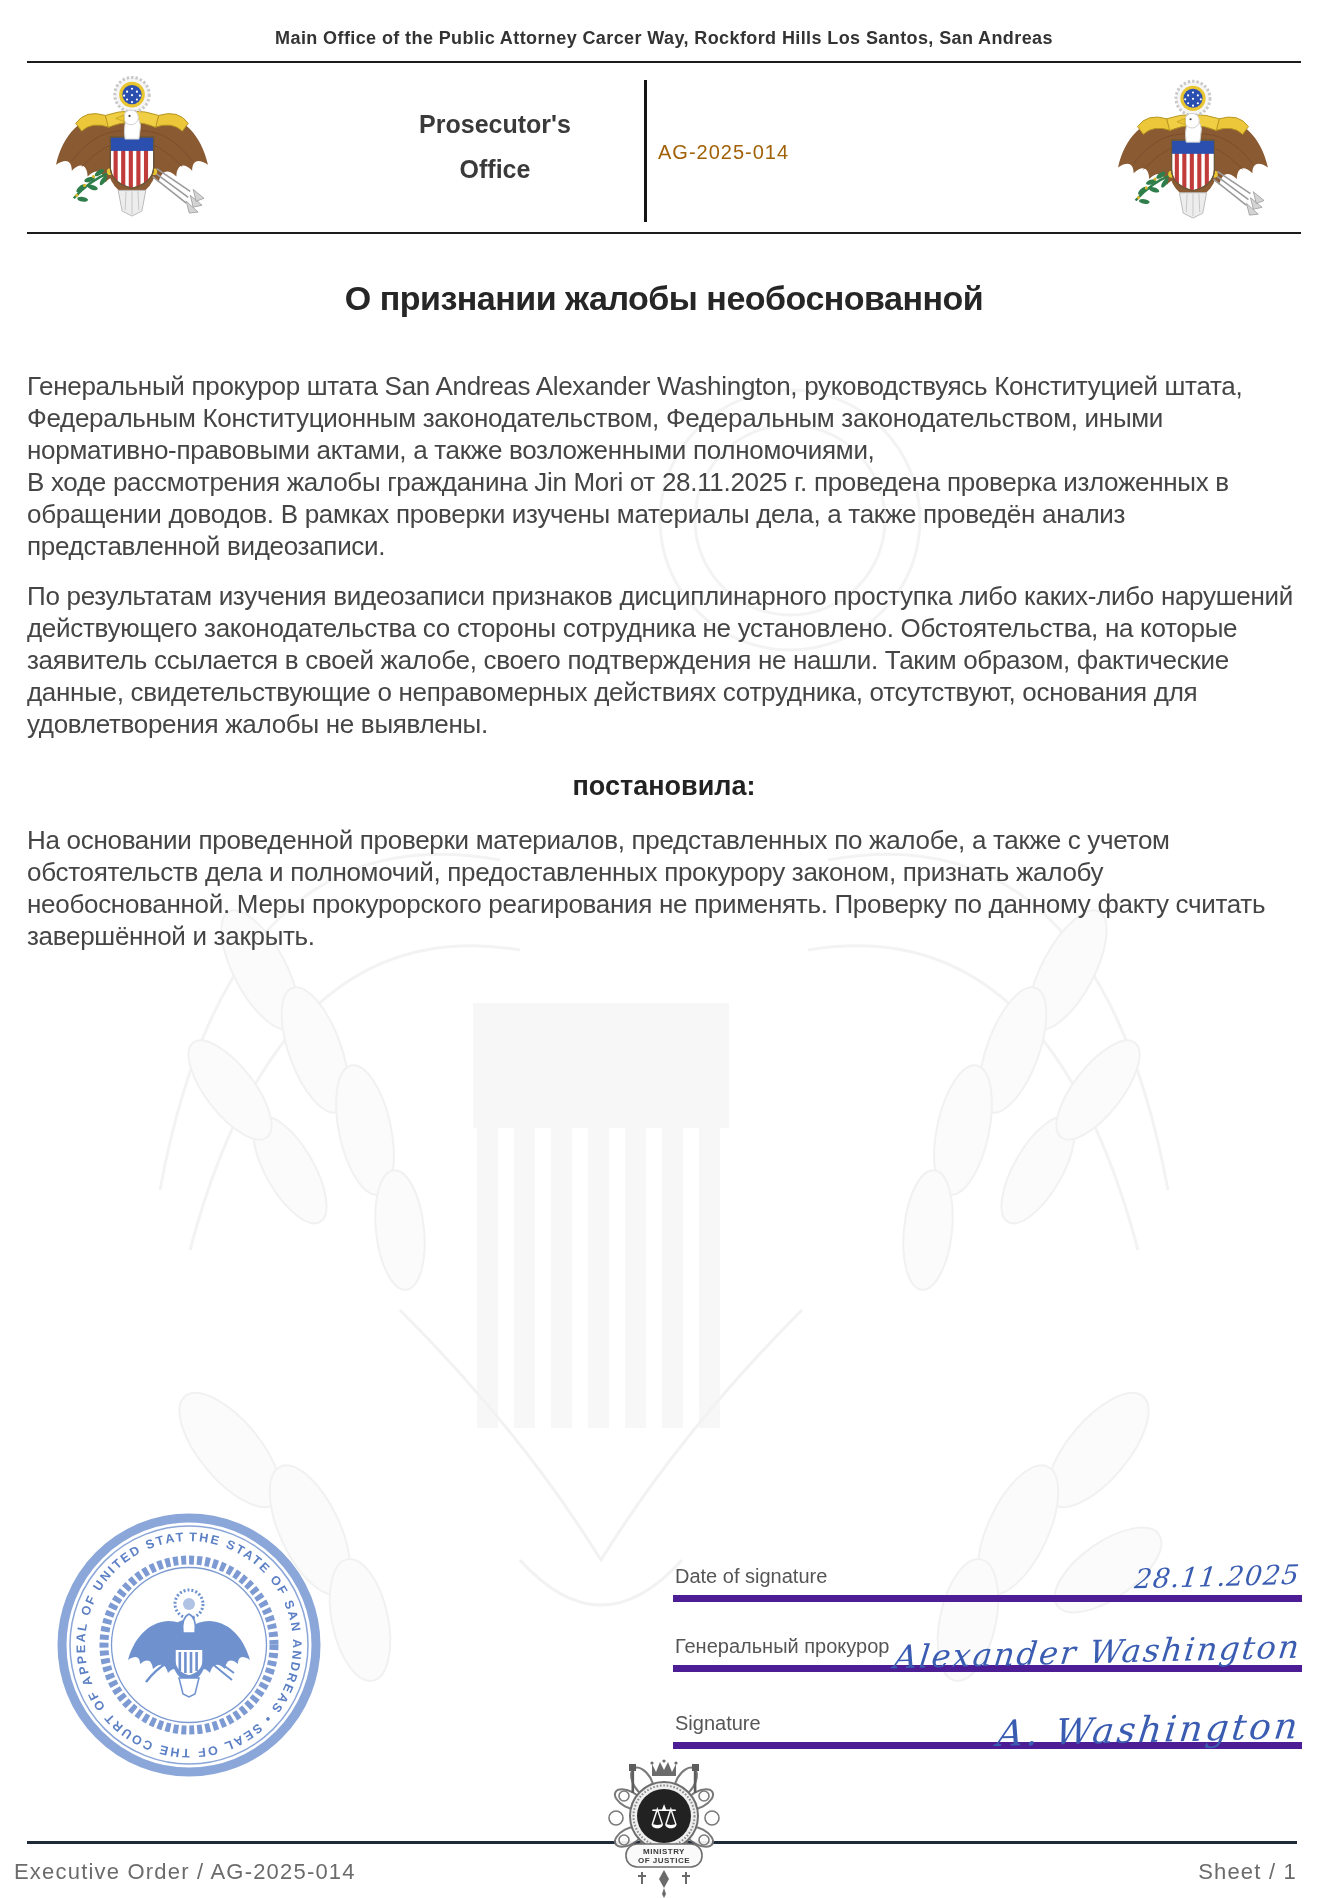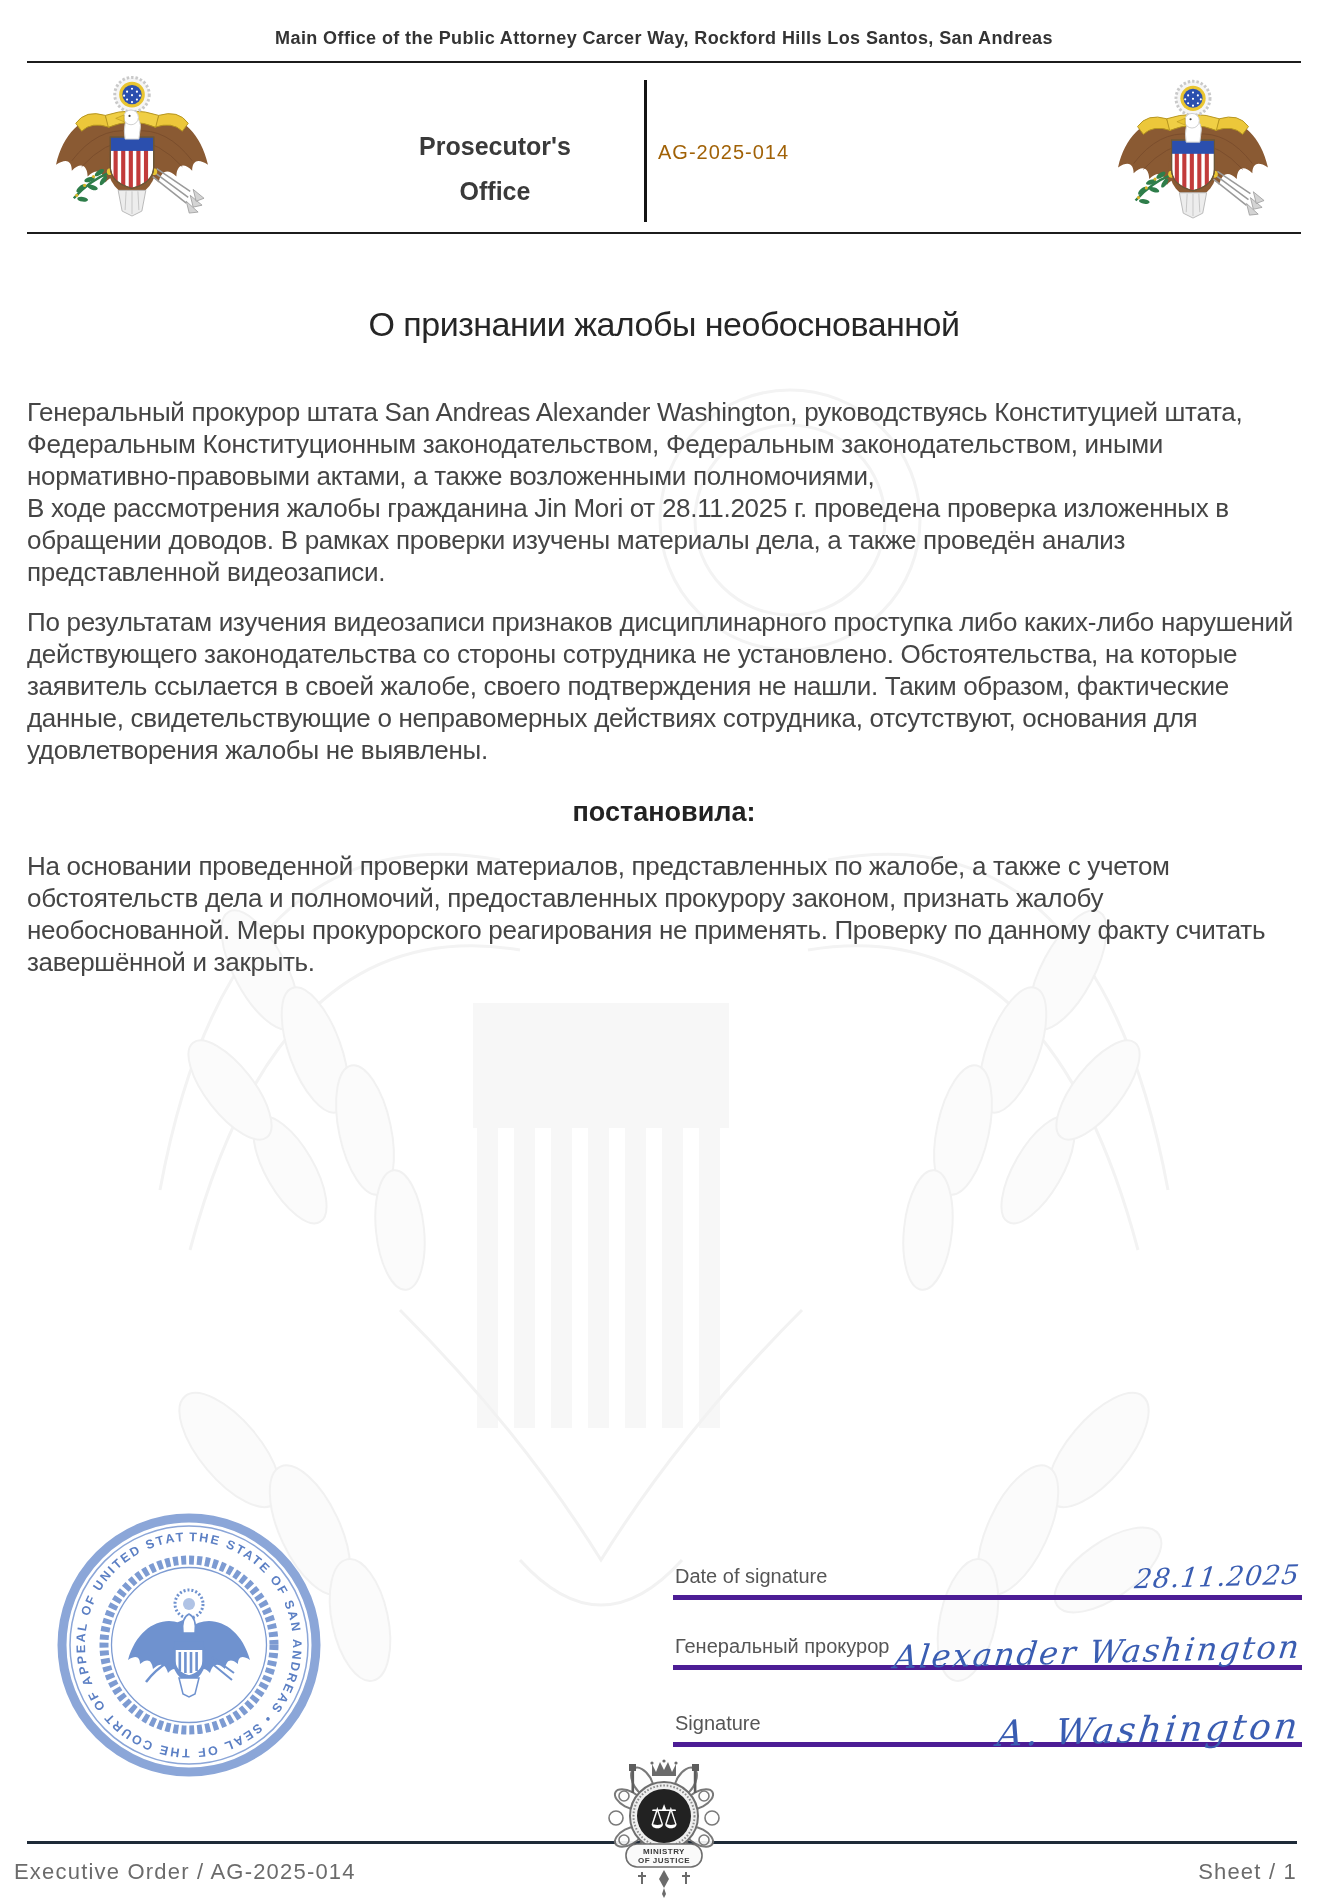--- a/index.html
+++ b/index.html
@@ -10,37 +10,37 @@
   .wm{position:absolute;left:100px;top:270px;z-index:0;pointer-events:none;}
 
   .top-header{position:absolute;top:28px;left:0;width:100%;text-align:center;
     font-size:18px;font-weight:bold;letter-spacing:.4px;color:#333;z-index:2;}
   .rule{position:absolute;left:27px;width:1274px;height:2px;background:#1c1c1c;z-index:2;}
   .rule-1{top:61px;}
   .rule-2{top:232px;}
 
   .seal-left{position:absolute;left:48px;top:70px;width:168px;height:148px;z-index:2;}
   .seal-right{position:absolute;left:1110px;top:74px;width:166px;height:146px;z-index:2;}
-  .org-name{position:absolute;left:358px;top:124px;width:274px;text-align:center;
+  .org-name{position:absolute;left:358px;top:102px;width:274px;text-align:center;
     font-size:25px;font-weight:bold;color:#3a3a3a;line-height:45px;z-index:2;}
   .vdivider{position:absolute;left:644px;top:80px;width:3px;height:142px;background:#141414;z-index:2;}
   .doc-number{position:absolute;left:658px;top:141px;width:260px;text-align:left;
     font-size:20px;color:#a16207;letter-spacing:1px;z-index:2;}
 
   .main{position:absolute;left:27px;top:232px;width:1274px;z-index:2;}
-  .doc-title{margin:72px 0 0;text-align:center;font-size:34px;font-weight:normal;
+  .doc-title{margin:46px 0 0;text-align:center;font-size:34px;font-weight:bold;
     color:#262626;letter-spacing:-.5px;line-height:40px;}
   .body-p{font-size:26px;line-height:32px;color:#454545;letter-spacing:-.3px;margin:0;}
   .p-intro{margin-top:52px;}
   .section-h{text-align:center;font-size:27px;font-weight:bold;color:#222;
     margin:30px 0 22px;line-height:32px;}
   .p-found2{margin-top:18px;}
 
   .sig-row{position:absolute;left:673px;width:629px;height:36px;
-    border-bottom:5px solid #4c1d95;z-index:2;}
+    border-bottom:7px solid #4c1d95;z-index:2;}
   .sig-row-1{top:1559px;}
   .sig-row-2{top:1629px;}
   .sig-row-3{top:1706px;}
   .sig-label{position:absolute;left:2px;bottom:7px;font-size:20px;color:#555;}
   .sig-value{position:absolute;right:2px;font-family:"DejaVu Serif",serif;font-style:italic;
     color:#3a5db2;transform:skewX(-8deg) rotate(-1.5deg);white-space:nowrap;}
   .sig-date{font-size:27px;bottom:3px;letter-spacing:1px;}
   .sig-name{font-size:32px;bottom:-6px;letter-spacing:2px;}
   .sig-sign{font-size:36px;bottom:-8px;letter-spacing:3px;}
 

